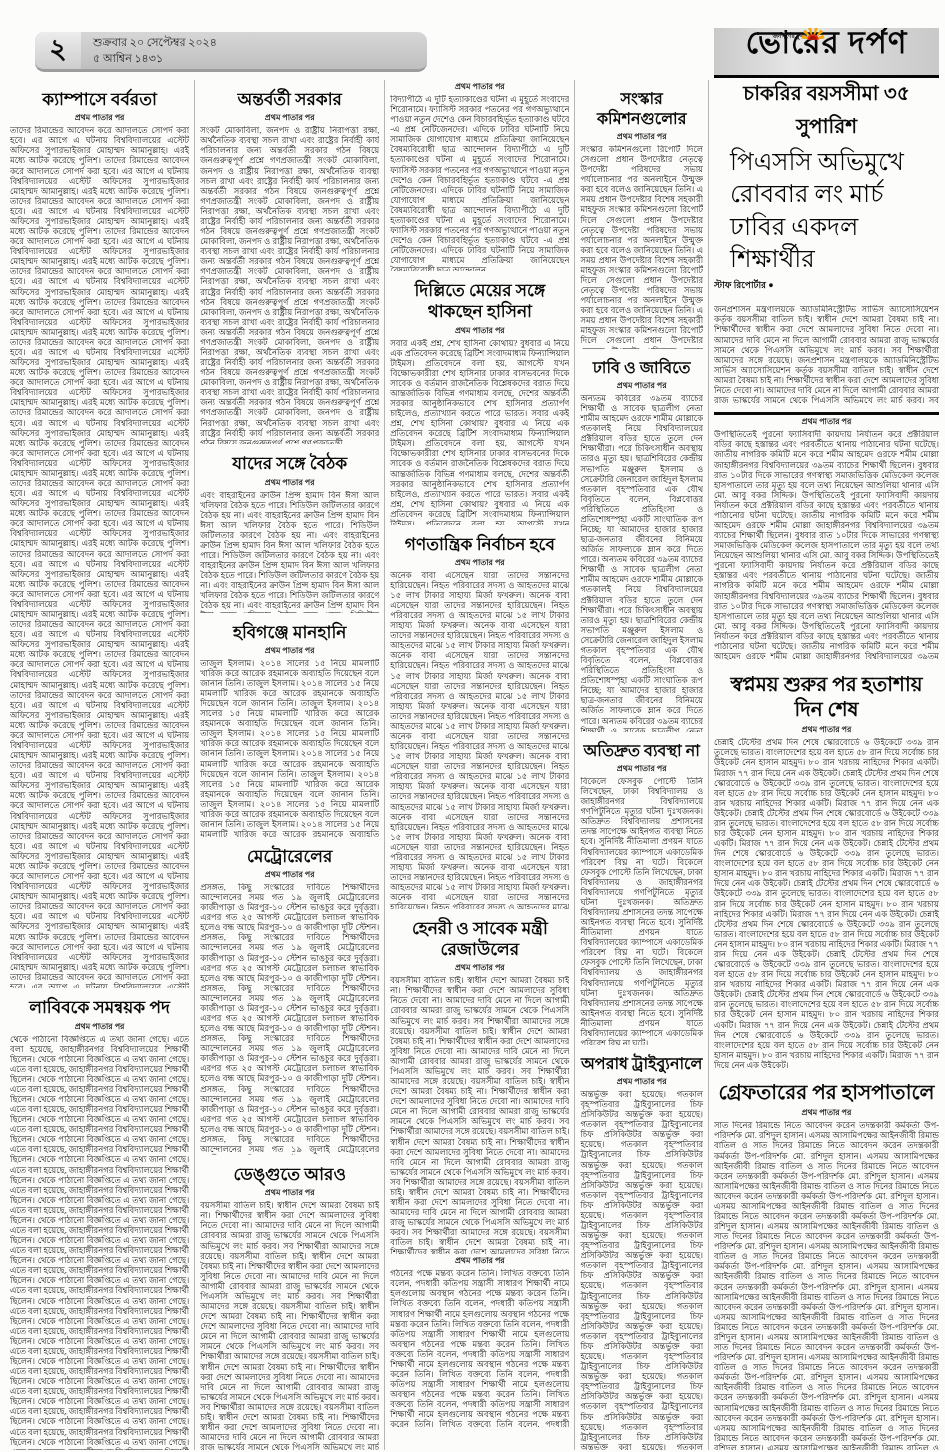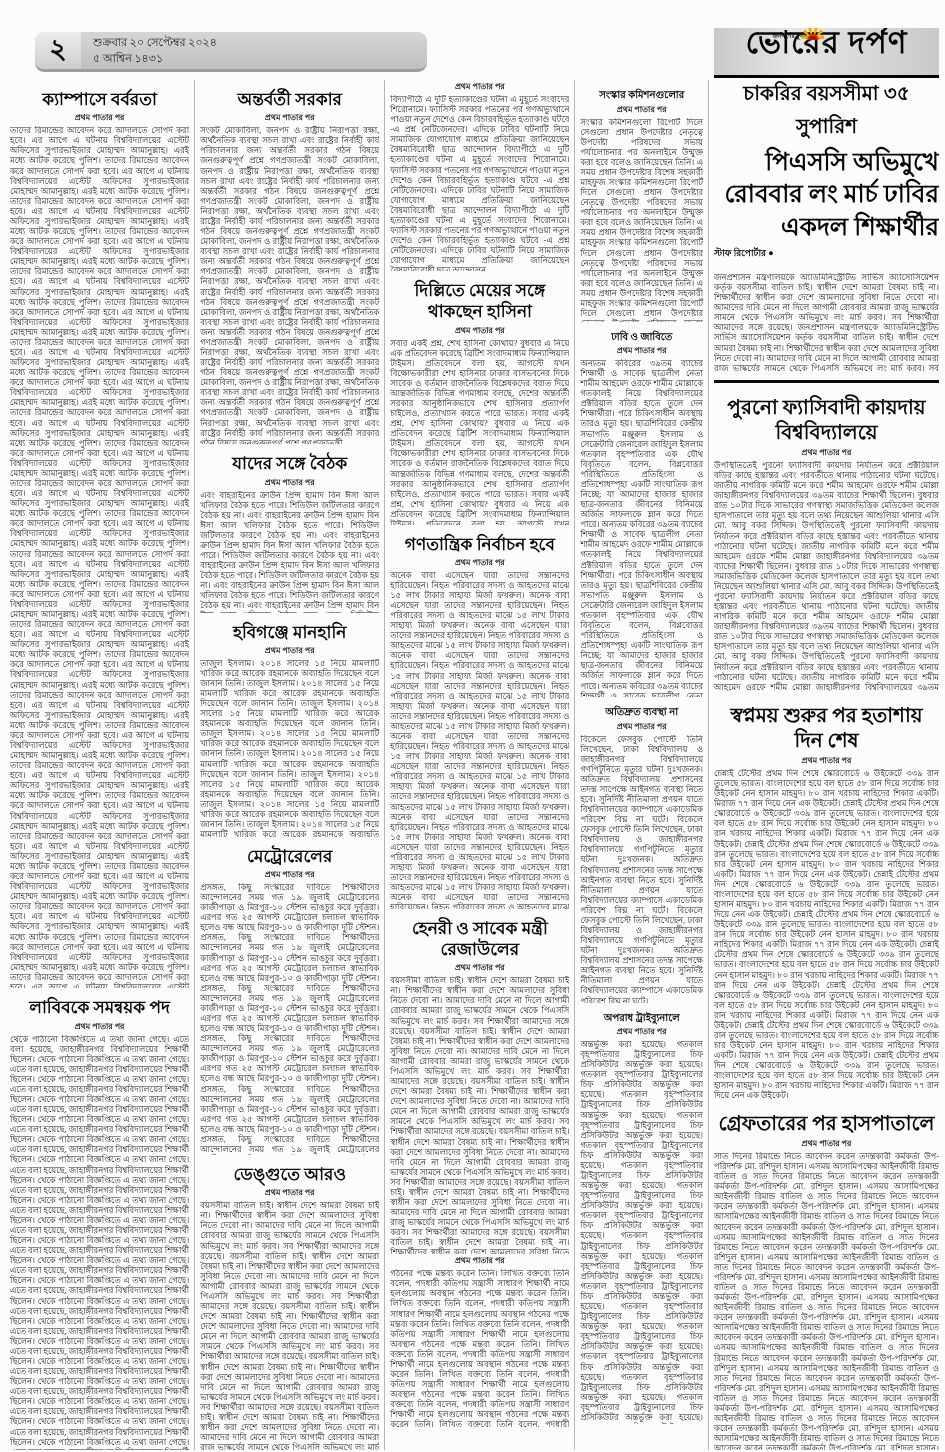--- a/index.html
+++ b/index.html
@@ -17,36 +17,36 @@
          font-size:11px;font-weight:normal;color:#1c1c1c;line-height:1.45;}
 
   
   .cols{position:absolute;left:10px;top:80px;right:6px;bottom:2px;display:flex;align-items:stretch;}
   .col{overflow:hidden;}
   .c1{width:184px;} .c2{width:184px;} .c3{width:184px;} .c4{width:126px;} .c5{width:231px;margin-top:-52px;}
   .vsep{width:1px;background:#b5b5b5;margin:0 5px;}
 
   article{display:block;}
   .hl{font-weight:bold;text-align:center;font-size:17px;line-height:1.25;margin:9px 0 1px;color:#0a0a0a;}
-  .c4 .hl{font-size:10px;text-align:center;}
+  .c4 .hl{font-size:16px;text-align:center;}
   .cont{font-size:8px;text-align:center;margin:0 0 2px;color:#222;font-weight:bold;}
   .body{font-size:8.4px;line-height:1.2;text-align:justify;color:#1b1b1b;overflow:hidden;
         word-break:break-word;}
 
   
   .masthead{position:relative;height:47px;background:linear-gradient(90deg,#c9c9c9,#e6e6e6 35%,#c9c9c9);
             display:flex;align-items:flex-end;justify-content:center;border-bottom:3px solid #050505;}
   .mast-title{font-size:31px;font-weight:bold;color:#060606;line-height:1.05;letter-spacing:1px;
               padding-bottom:15px;}
   .mast-tagline{position:absolute;top:3px;left:26%;font-size:6px;font-weight:bold;color:#222;}
   .sun{position:absolute;top:-1px;left:44%;transform:translateX(-50%);}
 
   
   .kicker{font-size:20px;font-weight:600;text-align:center;margin:0 0 2px;color:#0a0a0a;}
-  .lead-hl{font-size:24.5px;font-weight:bold;text-align:right;line-height:1.32;margin:0 0 3px;color:#050505;}
+  .lead-hl{font-size:24.5px;font-weight:normal;text-align:left;line-height:1.32;margin:0 16px 3px;color:#050505;}
   .byline{font-size:9px;font-weight:bold;margin:2px 0 12px;color:#111;}
   .c5 .hl{font-size:20px;margin-top:12px;}
   .story-rule{height:3px;background:#0a0a0a;border:0;margin:9px 0 0;}
 </style>
 </head>
 <body>
 
 <div class="page">
 
   <div class="pagebar">
@@ -174,21 +174,20 @@
       <article>
         <div class="kicker">চাকরির বয়সসীমা ৩৫ সুপারিশ</div>
         <div class="lead-hl">পিএসসি অভিমুখে রোববার লং মার্চ ঢাবির একদল শিক্ষার্থীর</div>
         <div class="byline">স্টাফ রিপোর্টার ●</div>
         <div class="body" style="height:98px">জনপ্রশাসন মন্ত্রণালয়কে অ্যাডমিনিস্ট্রেটিভ সার্ভিস অ্যাসোসিয়েশন কর্তৃক বয়সসীমা বাতিল চাই। স্বাধীন দেশে আমরা বৈষম্য চাই না। শিক্ষার্থীদের স্বাধীন করা দেশে আমলাদের সুবিধা নিতে দেবো না। আমাদের দাবি মেনে না দিলে আগামী রোববার আমরা রাজু ভাস্কর্যের সামনে থেকে পিএসসি অভিমুখে লং মার্চ করব। সব শিক্ষার্থীরা আমাদের সঙ্গে রয়েছে। জনপ্রশাসন মন্ত্রণালয়কে অ্যাডমিনিস্ট্রেটিভ সার্ভিস অ্যাসোসিয়েশন কর্তৃক বয়সসীমা বাতিল চাই। স্বাধীন দেশে আমরা বৈষম্য চাই না। শিক্ষার্থীদের স্বাধীন করা দেশে আমলাদের সুবিধা নিতে দেবো না। আমাদের দাবি মেনে না দিলে আগামী রোববার আমরা রাজু ভাস্কর্যের সামনে থেকে পিএসসি অভিমুখে লং মার্চ করব। সব শিক্ষার্থীরা আমাদের সঙ্গে রয়েছে।</div>
       </article>
 
       <hr class="story-rule">
 
       <article>
-        <div class="hl">পুরনো ফ্যাসিবাদী কায়দায় বিশ্ববিদ্যালয়ে</div>
         <div class="cont">প্রথম পাতার পর</div>
         <div class="body" style="height:230px">উপস্থিতিতেই পুরনো ফ্যাসিবাদী কায়দায় নির্যাতন করে প্রক্টরিয়াল বডির কাছে হস্তান্তর এবং পরবর্তীতে থানায় পাঠানোর ঘটনা ঘটেছে। জাতীয় নাগরিক কমিটি মনে করে শমীম আহমেদ ওরফে শমীম মোল্লা জাহাঙ্গীরনগর বিশ্ববিদ্যালয়ের ৩৯তম ব্যাচের শিক্ষার্থী ছিলেন। বুধবার রাত ১০টার দিকে সাভারের গণস্বাস্থ্য সমাজভিত্তিক মেডিকেল কলেজ হাসপাতালে তার মৃত্যু হয় বলে তথ্য নিয়েছেন আশুলিয়া থানার এসি মো. আবু বকর সিদ্দিক। উপস্থিতিতেই পুরনো ফ্যাসিবাদী কায়দায় নির্যাতন করে প্রক্টরিয়াল বডির কাছে হস্তান্তর এবং পরবর্তীতে থানায় পাঠানোর ঘটনা ঘটেছে। জাতীয় নাগরিক কমিটি মনে করে শমীম আহমেদ ওরফে শমীম মোল্লা জাহাঙ্গীরনগর বিশ্ববিদ্যালয়ের ৩৯তম ব্যাচের শিক্ষার্থী ছিলেন। বুধবার রাত ১০টার দিকে সাভারের গণস্বাস্থ্য সমাজভিত্তিক মেডিকেল কলেজ হাসপাতালে তার মৃত্যু হয় বলে তথ্য নিয়েছেন আশুলিয়া থানার এসি মো. আবু বকর সিদ্দিক। উপস্থিতিতেই পুরনো ফ্যাসিবাদী কায়দায় নির্যাতন করে প্রক্টরিয়াল বডির কাছে হস্তান্তর এবং পরবর্তীতে থানায় পাঠানোর ঘটনা ঘটেছে। জাতীয় নাগরিক কমিটি মনে করে শমীম আহমেদ ওরফে শমীম মোল্লা জাহাঙ্গীরনগর বিশ্ববিদ্যালয়ের ৩৯তম ব্যাচের শিক্ষার্থী ছিলেন। বুধবার রাত ১০টার দিকে সাভারের গণস্বাস্থ্য সমাজভিত্তিক মেডিকেল কলেজ হাসপাতালে তার মৃত্যু হয় বলে তথ্য নিয়েছেন আশুলিয়া থানার এসি মো. আবু বকর সিদ্দিক। উপস্থিতিতেই পুরনো ফ্যাসিবাদী কায়দায় নির্যাতন করে প্রক্টরিয়াল বডির কাছে হস্তান্তর এবং পরবর্তীতে থানায় পাঠানোর ঘটনা ঘটেছে। জাতীয় নাগরিক কমিটি মনে করে শমীম আহমেদ ওরফে শমীম মোল্লা জাহাঙ্গীরনগর বিশ্ববিদ্যালয়ের ৩৯তম ব্যাচের শিক্ষার্থী ছিলেন। বুধবার রাত ১০টার দিকে সাভারের গণস্বাস্থ্য সমাজভিত্তিক মেডিকেল কলেজ হাসপাতালে তার মৃত্যু হয় বলে তথ্য নিয়েছেন আশুলিয়া থানার এসি মো. আবু বকর সিদ্দিক।</div>
       </article>
 
       <article>
         <div class="hl">স্বপ্নময় শুরুর পর হতাশায় দিন শেষ</div>
         <div class="cont">প্রথম পাতার পর</div>
         <div class="body" style="height:330px">চেন্নাই টেস্টের প্রথম দিন শেষে স্কোরবোর্ডে ৬ উইকেটে ৩৩৯ রান তুলেছে ভারত। বাংলাদেশের হয়ে বল হাতে ৫৮ রান দিয়ে সর্বোচ্চ চার উইকেট নেন হাসান মাহমুদ। ৮০ রান খরচায় নাহিদের শিকার একটি। মিরাজ ৭৭ রান দিয়ে নেন এক উইকেট। চেন্নাই টেস্টের প্রথম দিন শেষে স্কোরবোর্ডে ৬ উইকেটে ৩৩৯ রান তুলেছে ভারত। বাংলাদেশের হয়ে বল হাতে ৫৮ রান দিয়ে সর্বোচ্চ চার উইকেট নেন হাসান মাহমুদ। ৮০ রান খরচায় নাহিদের শিকার একটি। মিরাজ ৭৭ রান দিয়ে নেন এক উইকেট। চেন্নাই টেস্টের প্রথম দিন শেষে স্কোরবোর্ডে ৬ উইকেটে ৩৩৯ রান তুলেছে ভারত। বাংলাদেশের হয়ে বল হাতে ৫৮ রান দিয়ে সর্বোচ্চ চার উইকেট নেন হাসান মাহমুদ। ৮০ রান খরচায় নাহিদের শিকার একটি। মিরাজ ৭৭ রান দিয়ে নেন এক উইকেট। চেন্নাই টেস্টের প্রথম দিন শেষে স্কোরবোর্ডে ৬ উইকেটে ৩৩৯ রান তুলেছে ভারত। বাংলাদেশের হয়ে বল হাতে ৫৮ রান দিয়ে সর্বোচ্চ চার উইকেট নেন হাসান মাহমুদ। ৮০ রান খরচায় নাহিদের শিকার একটি। মিরাজ ৭৭ রান দিয়ে নেন এক উইকেট। চেন্নাই টেস্টের প্রথম দিন শেষে স্কোরবোর্ডে ৬ উইকেটে ৩৩৯ রান তুলেছে ভারত। বাংলাদেশের হয়ে বল হাতে ৫৮ রান দিয়ে সর্বোচ্চ চার উইকেট নেন হাসান মাহমুদ। ৮০ রান খরচায় নাহিদের শিকার একটি। মিরাজ ৭৭ রান দিয়ে নেন এক উইকেট। চেন্নাই টেস্টের প্রথম দিন শেষে স্কোরবোর্ডে ৬ উইকেটে ৩৩৯ রান তুলেছে ভারত। বাংলাদেশের হয়ে বল হাতে ৫৮ রান দিয়ে সর্বোচ্চ চার উইকেট নেন হাসান মাহমুদ। ৮০ রান খরচায় নাহিদের শিকার একটি। মিরাজ ৭৭ রান দিয়ে নেন এক উইকেট। চেন্নাই টেস্টের প্রথম দিন শেষে স্কোরবোর্ডে ৬ উইকেটে ৩৩৯ রান তুলেছে ভারত। বাংলাদেশের হয়ে বল হাতে ৫৮ রান দিয়ে সর্বোচ্চ চার উইকেট নেন হাসান মাহমুদ। ৮০ রান খরচায় নাহিদের শিকার একটি। মিরাজ ৭৭ রান দিয়ে নেন এক উইকেট। চেন্নাই টেস্টের প্রথম দিন শেষে স্কোরবোর্ডে ৬ উইকেটে ৩৩৯ রান তুলেছে ভারত। বাংলাদেশের হয়ে বল হাতে ৫৮ রান দিয়ে সর্বোচ্চ চার উইকেট নেন হাসান মাহমুদ। ৮০ রান খরচায় নাহিদের শিকার একটি। মিরাজ ৭৭ রান দিয়ে নেন এক উইকেট। চেন্নাই টেস্টের প্রথম দিন শেষে স্কোরবোর্ডে ৬ উইকেটে ৩৩৯ রান তুলেছে ভারত। বাংলাদেশের হয়ে বল হাতে ৫৮ রান দিয়ে সর্বোচ্চ চার উইকেট নেন হাসান মাহমুদ। ৮০ রান খরচায় নাহিদের শিকার একটি। মিরাজ ৭৭ রান দিয়ে নেন এক উইকেট।</div>
       </article>
 

